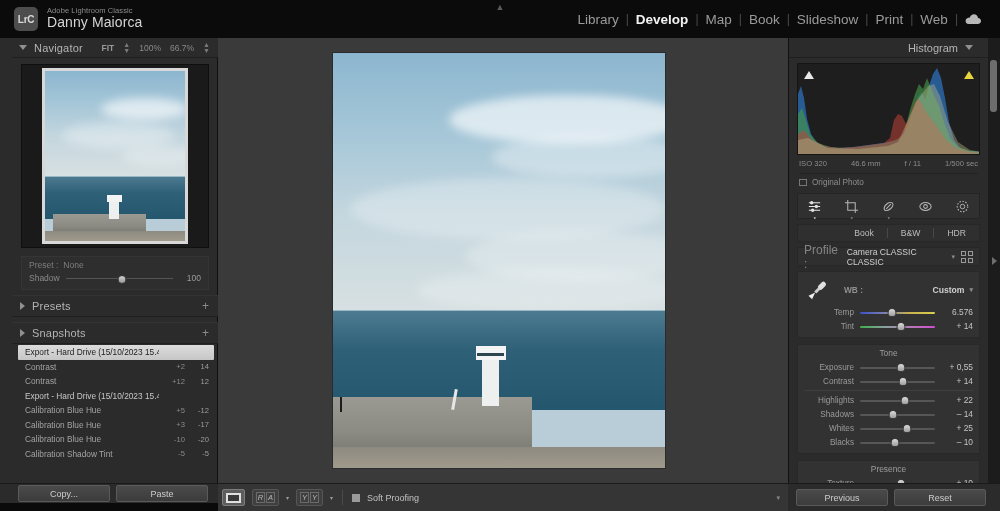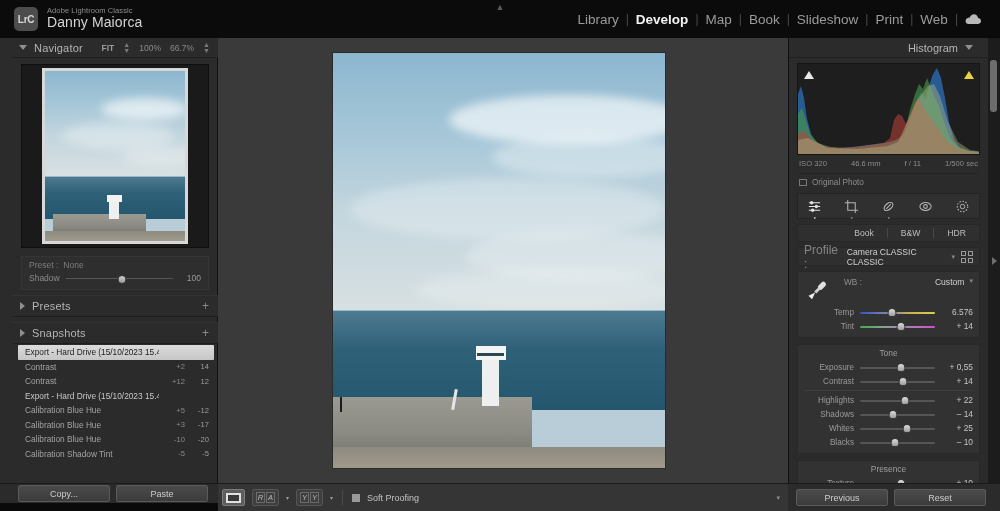--- a/index.html
+++ b/index.html
@@ -233,21 +233,21 @@
   .profile-label { font-size: 12px; color: #848484; }
   .profile-name { font-size: 8.6px; color: #cfcfcf; }
   .profile-caret { font-size: 7px; color: #8a8a8a; }
   .grid-ico { margin-left: auto; display: grid; grid-template-columns: 5px 5px; gap: 2px; }
   .grid-ico i { display: block; width: 5px; height: 5px; border: 1px solid #9a9a9a; }
 
   .wb-block {
     margin: 5px 8px 0 8px; background: #323232; border: 1px solid #282828;
     padding: 5px 6px 6px 6px; position: relative;
   }
-  .wb-top { display: flex; align-items: flex-start; }
+  .wb-top { display: flex; align-items: center; font-weight: bold; }
   .dropper { width: 26px; height: 26px; position: relative; }
   .wb-label { font-size: 8.3px; color: #919191; margin-left: 14px; }
   .wb-value { margin-left: auto; font-size: 8.6px; color: #cfcfcf; }
   .wb-caret { font-size: 7px; color: #8a8a8a; margin-left: 5px; }
 
   .slider-row { display: flex; align-items: center; gap: 6px; margin-top: 4px; justify-content: center; }
   .sl-label { font-size: 8.2px; color: #9a9a9a; width: 50px; text-align: right; }
   .sl-track { position: relative; flex: 1; height: 9px; }
   .sl-track:before {
     content: ""; position: absolute; left: 0; right: 0; top: 4px; height: 2px;

